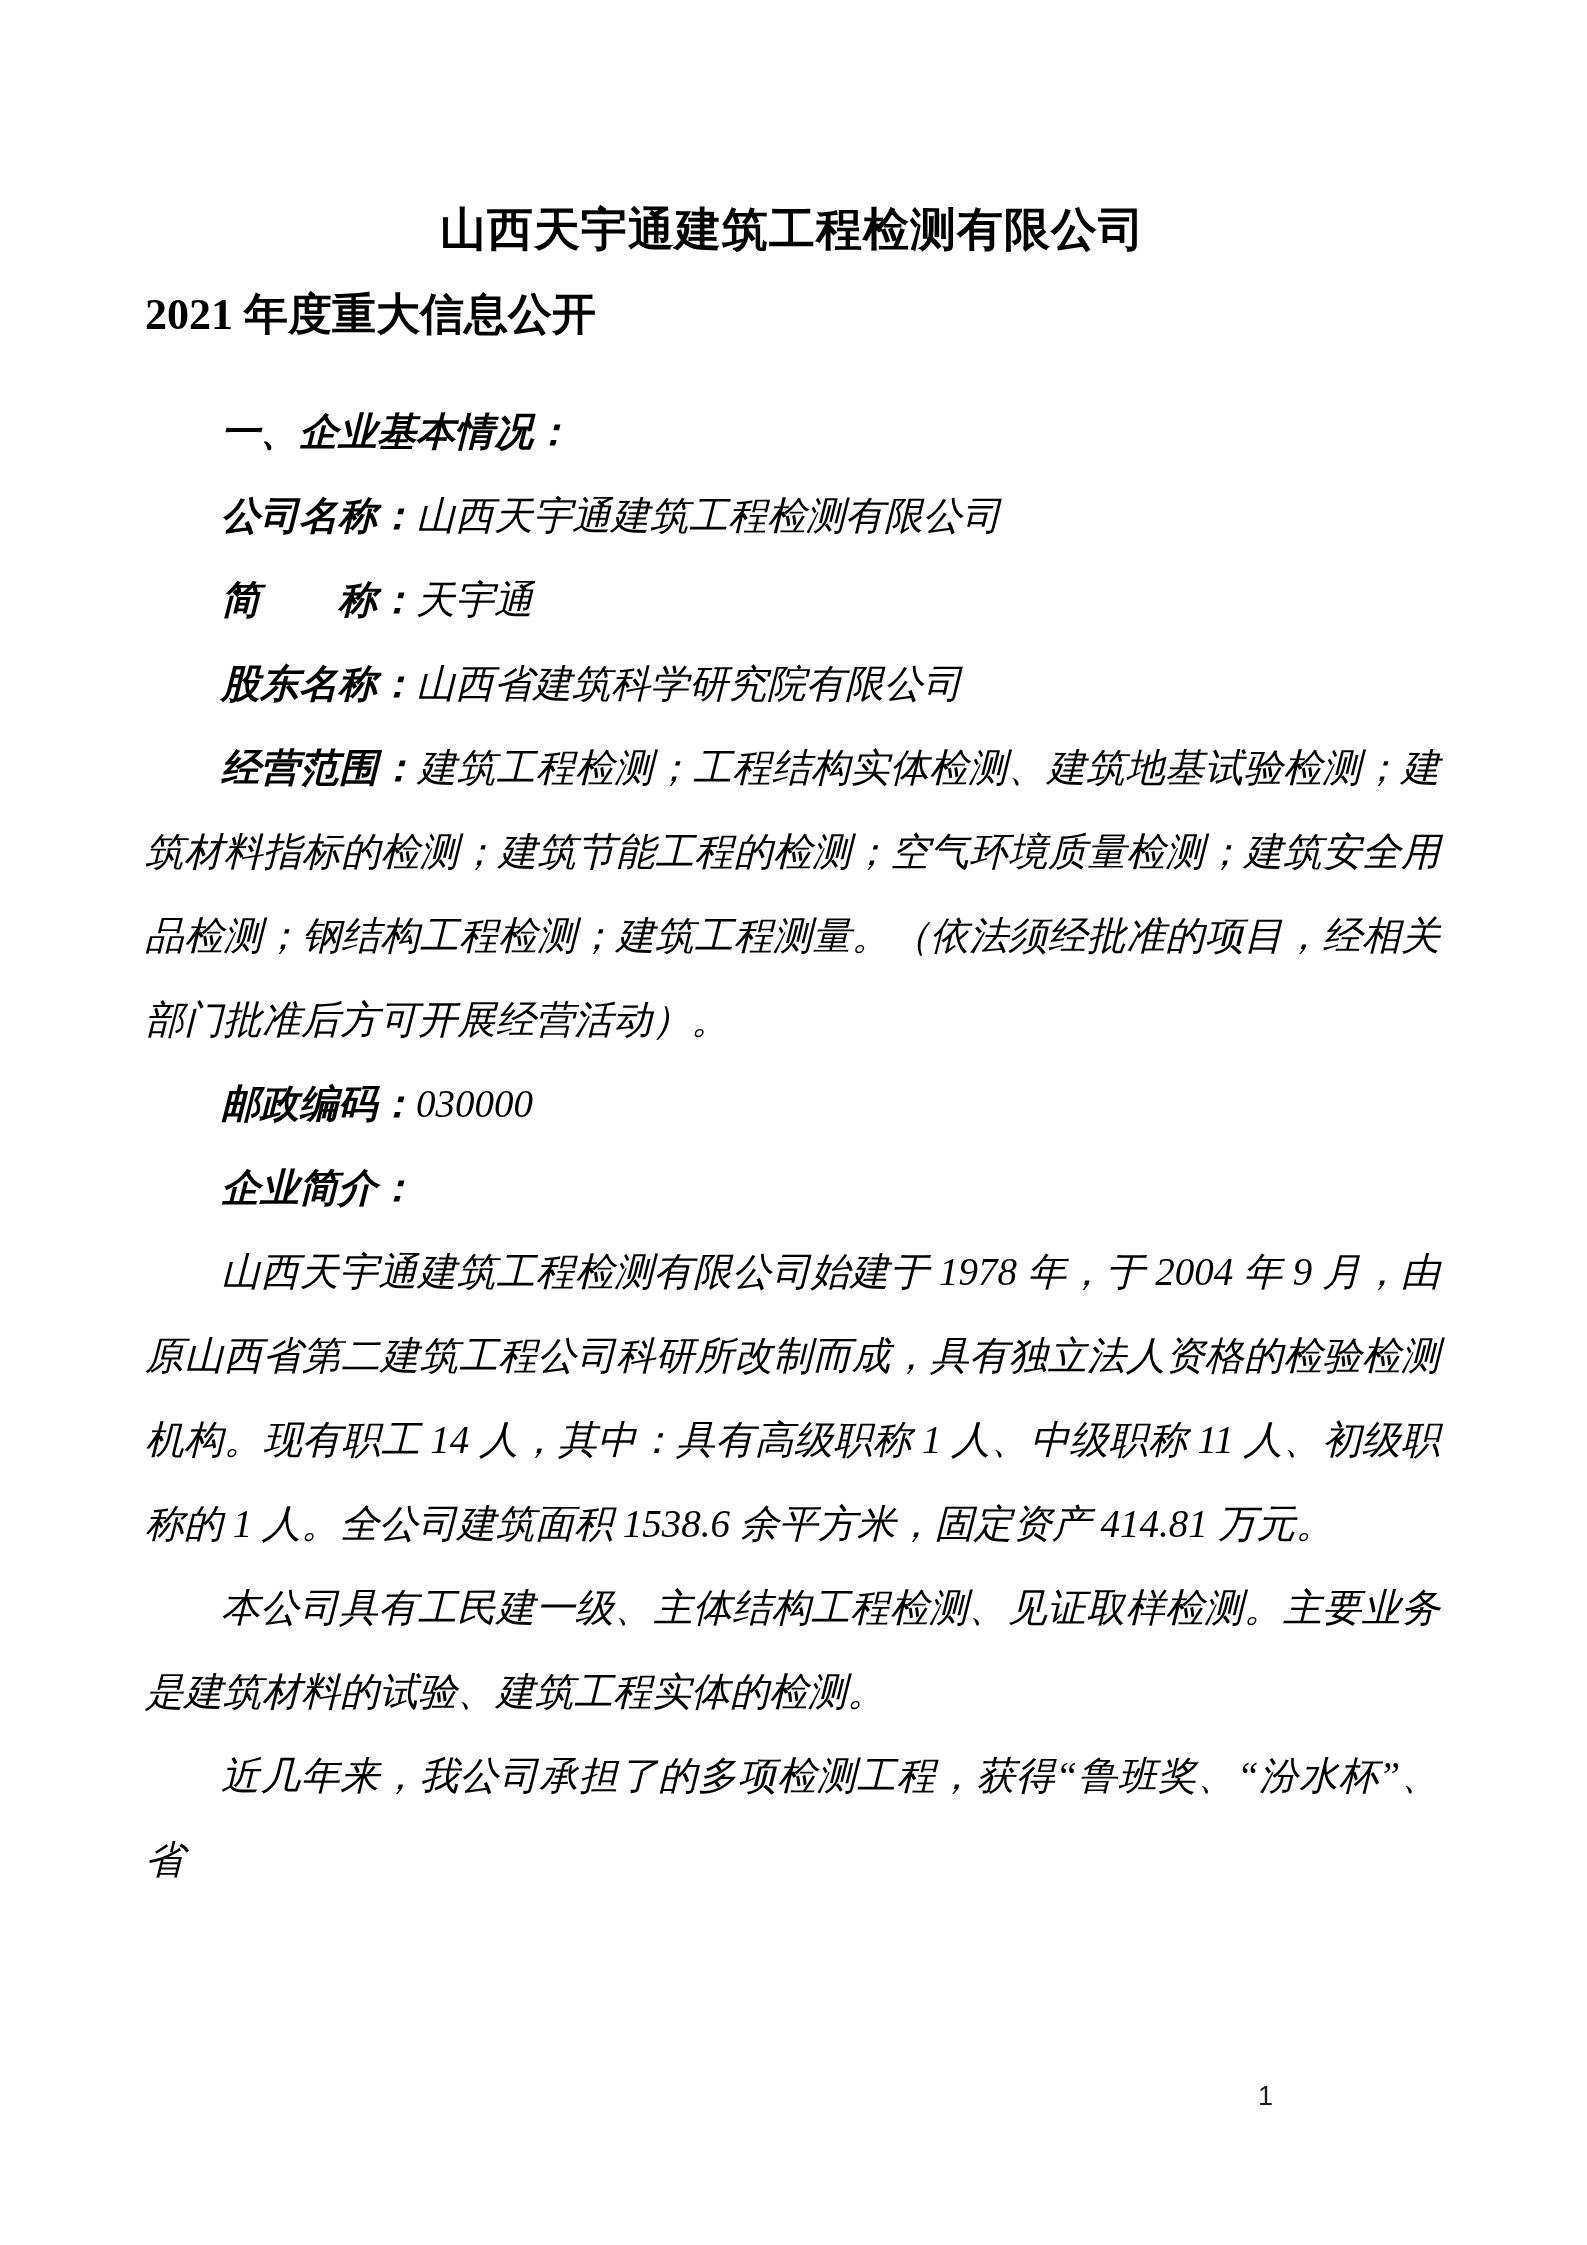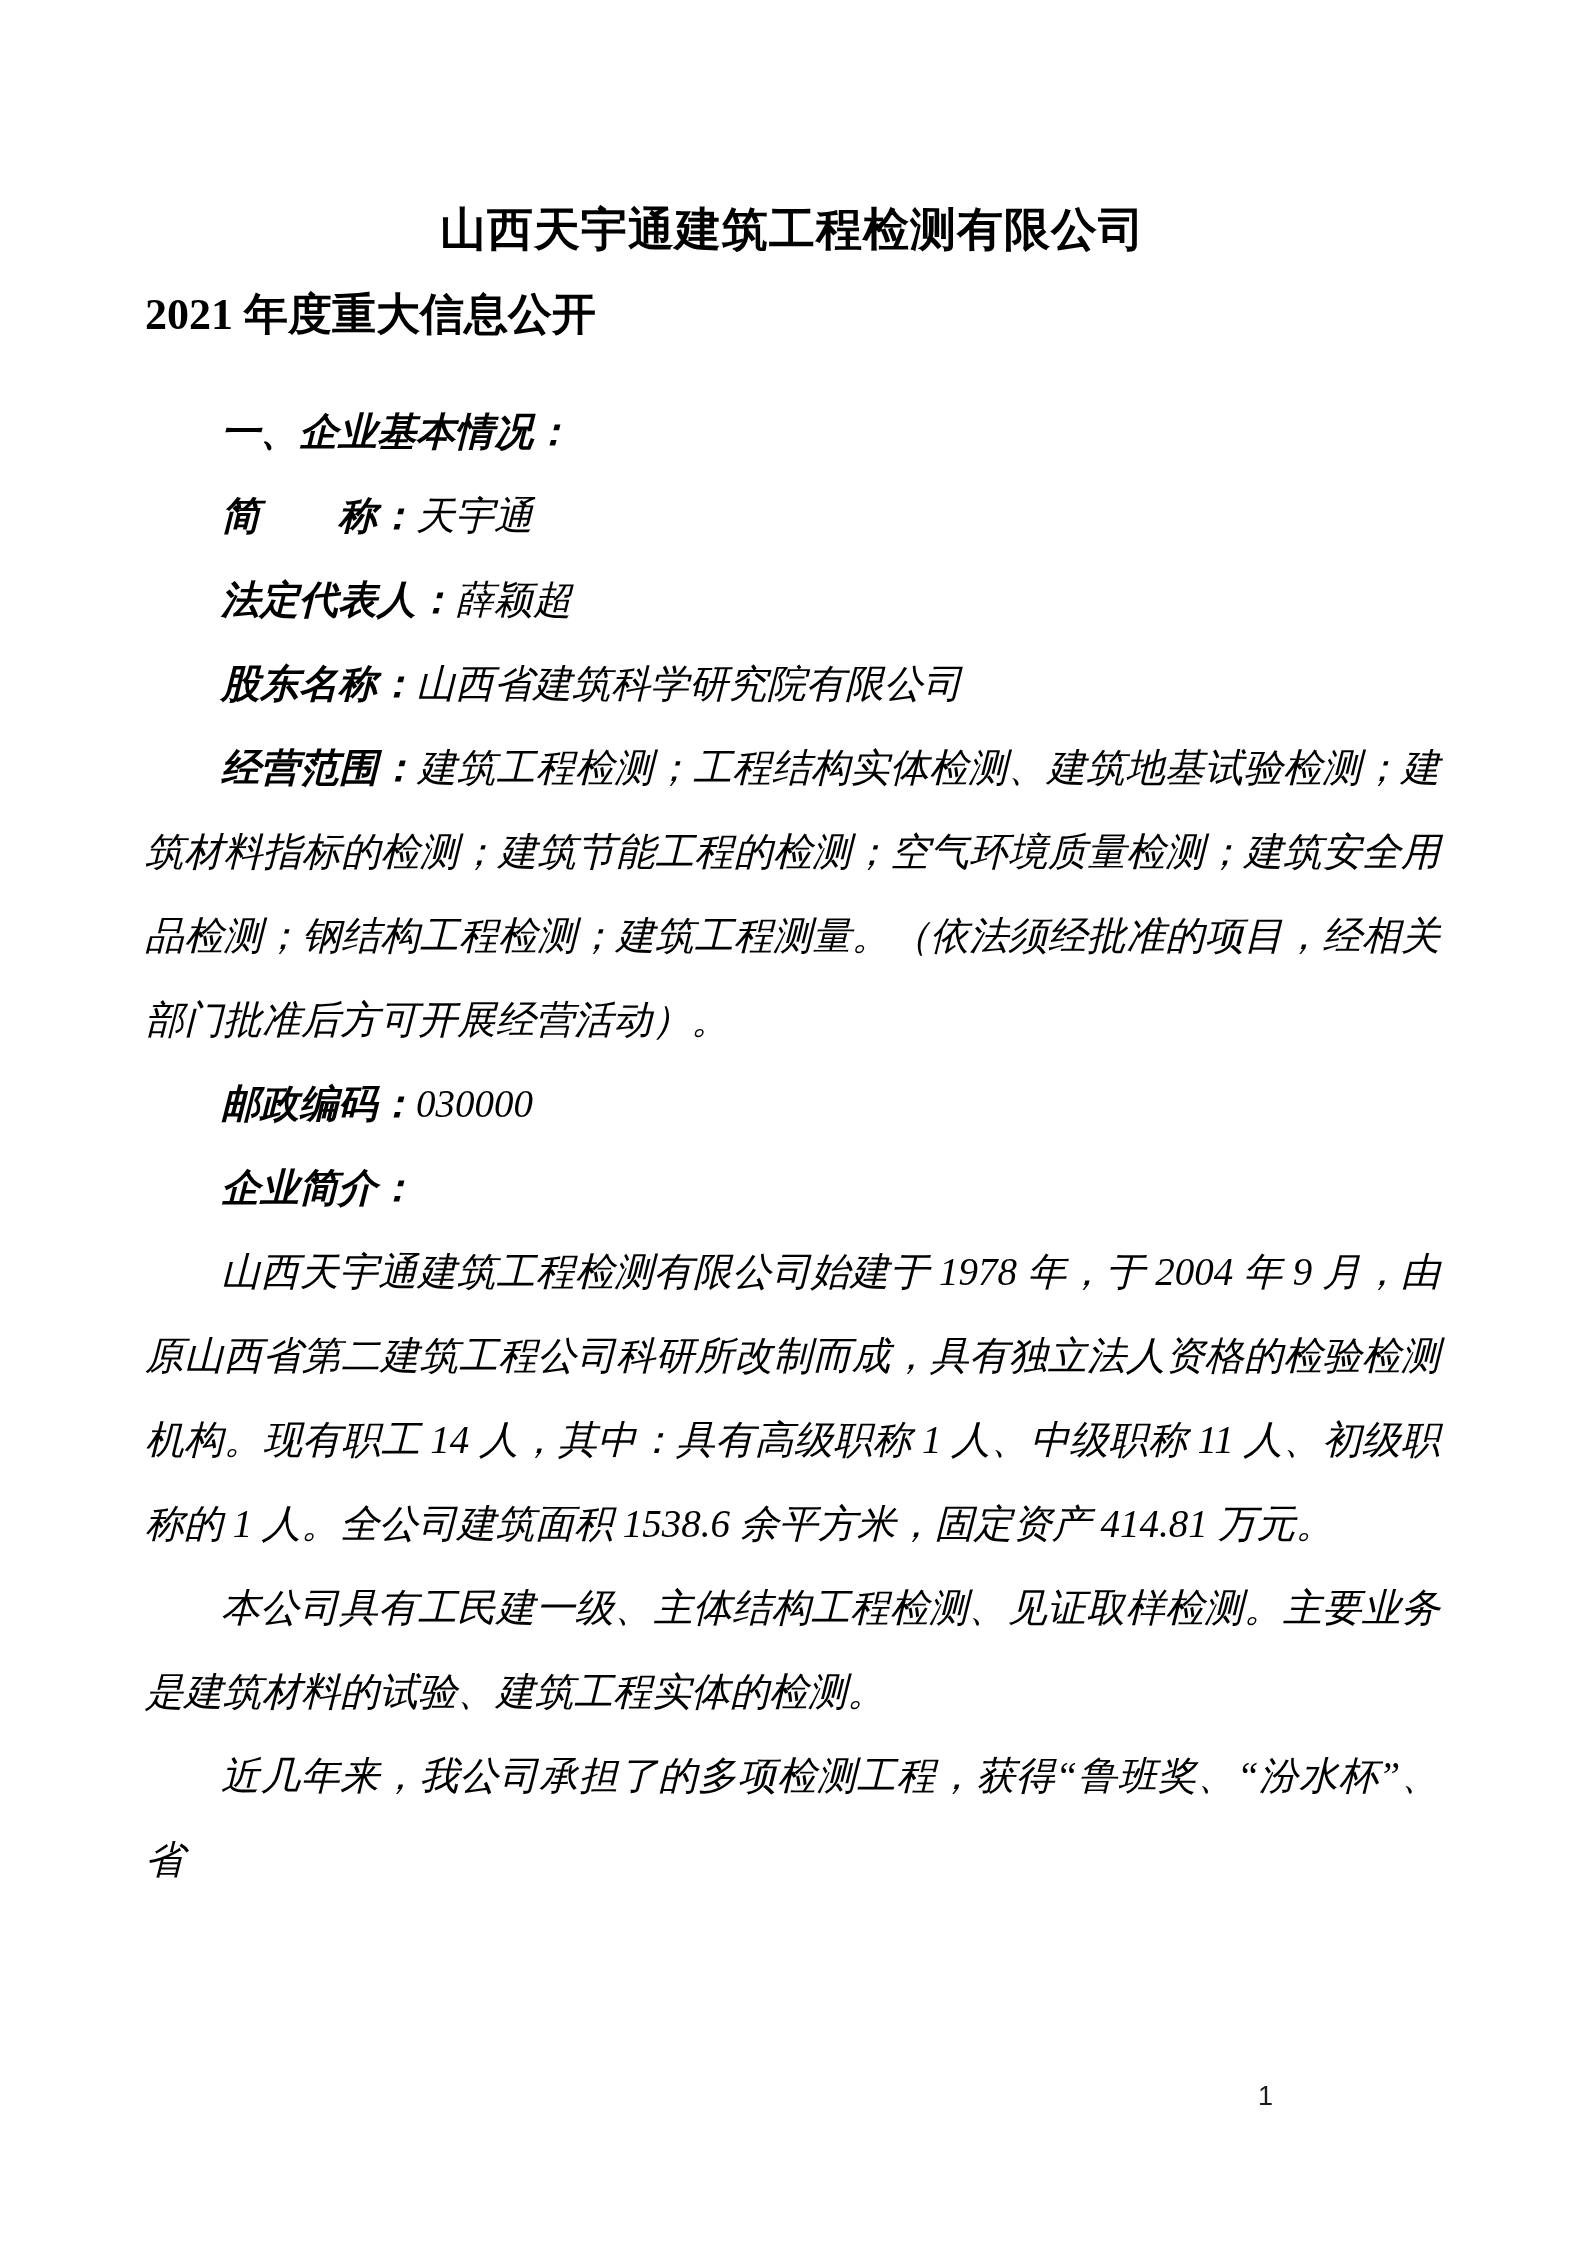--- a/index.html
+++ b/index.html
@@ -69,24 +69,24 @@
 <div class="page">
   <div class="content">
 
     <h1 class="doc-title">山西天宇通建筑工程检测有限公司</h1>
     <h2 class="doc-subtitle">2021 年度重大信息公开</h2>
 
     <div class="body-block">
 
       <p class="para heading">一、企业基本情况：</p>
 
+      <p class="para"><span class="label">公司名称：</span><span>山西天宇通建筑工程检测有限公司</span></p>
 
       <p class="para"><span class="label">简　　称：</span><span>天宇通</span></p>
 
-      <p class="para"><span class="label">法定代表人：</span><span>薛颖超</span></p>
 
       <p class="para"><span class="label">股东名称：</span><span>山西省建筑科学研究院有限公司</span></p>
 
 
       <p class="para"><span class="label">经营范围：</span><span>建筑工程检测；工程结构实体检测、建筑地基试验检测；建筑材料指标的检测；建筑节能工程的检测；空气环境质量检测；建筑安全用品检测；钢结构工程检测；建筑工程测量。（依法须经批准的项目，经相关部门批准后方可开展经营活动）。</span></p>
 
 
       <p class="para"><span class="label">邮政编码：</span><span>030000</span></p>
 
       <p class="para"><span class="label">企业简介：</span><span></span></p>

